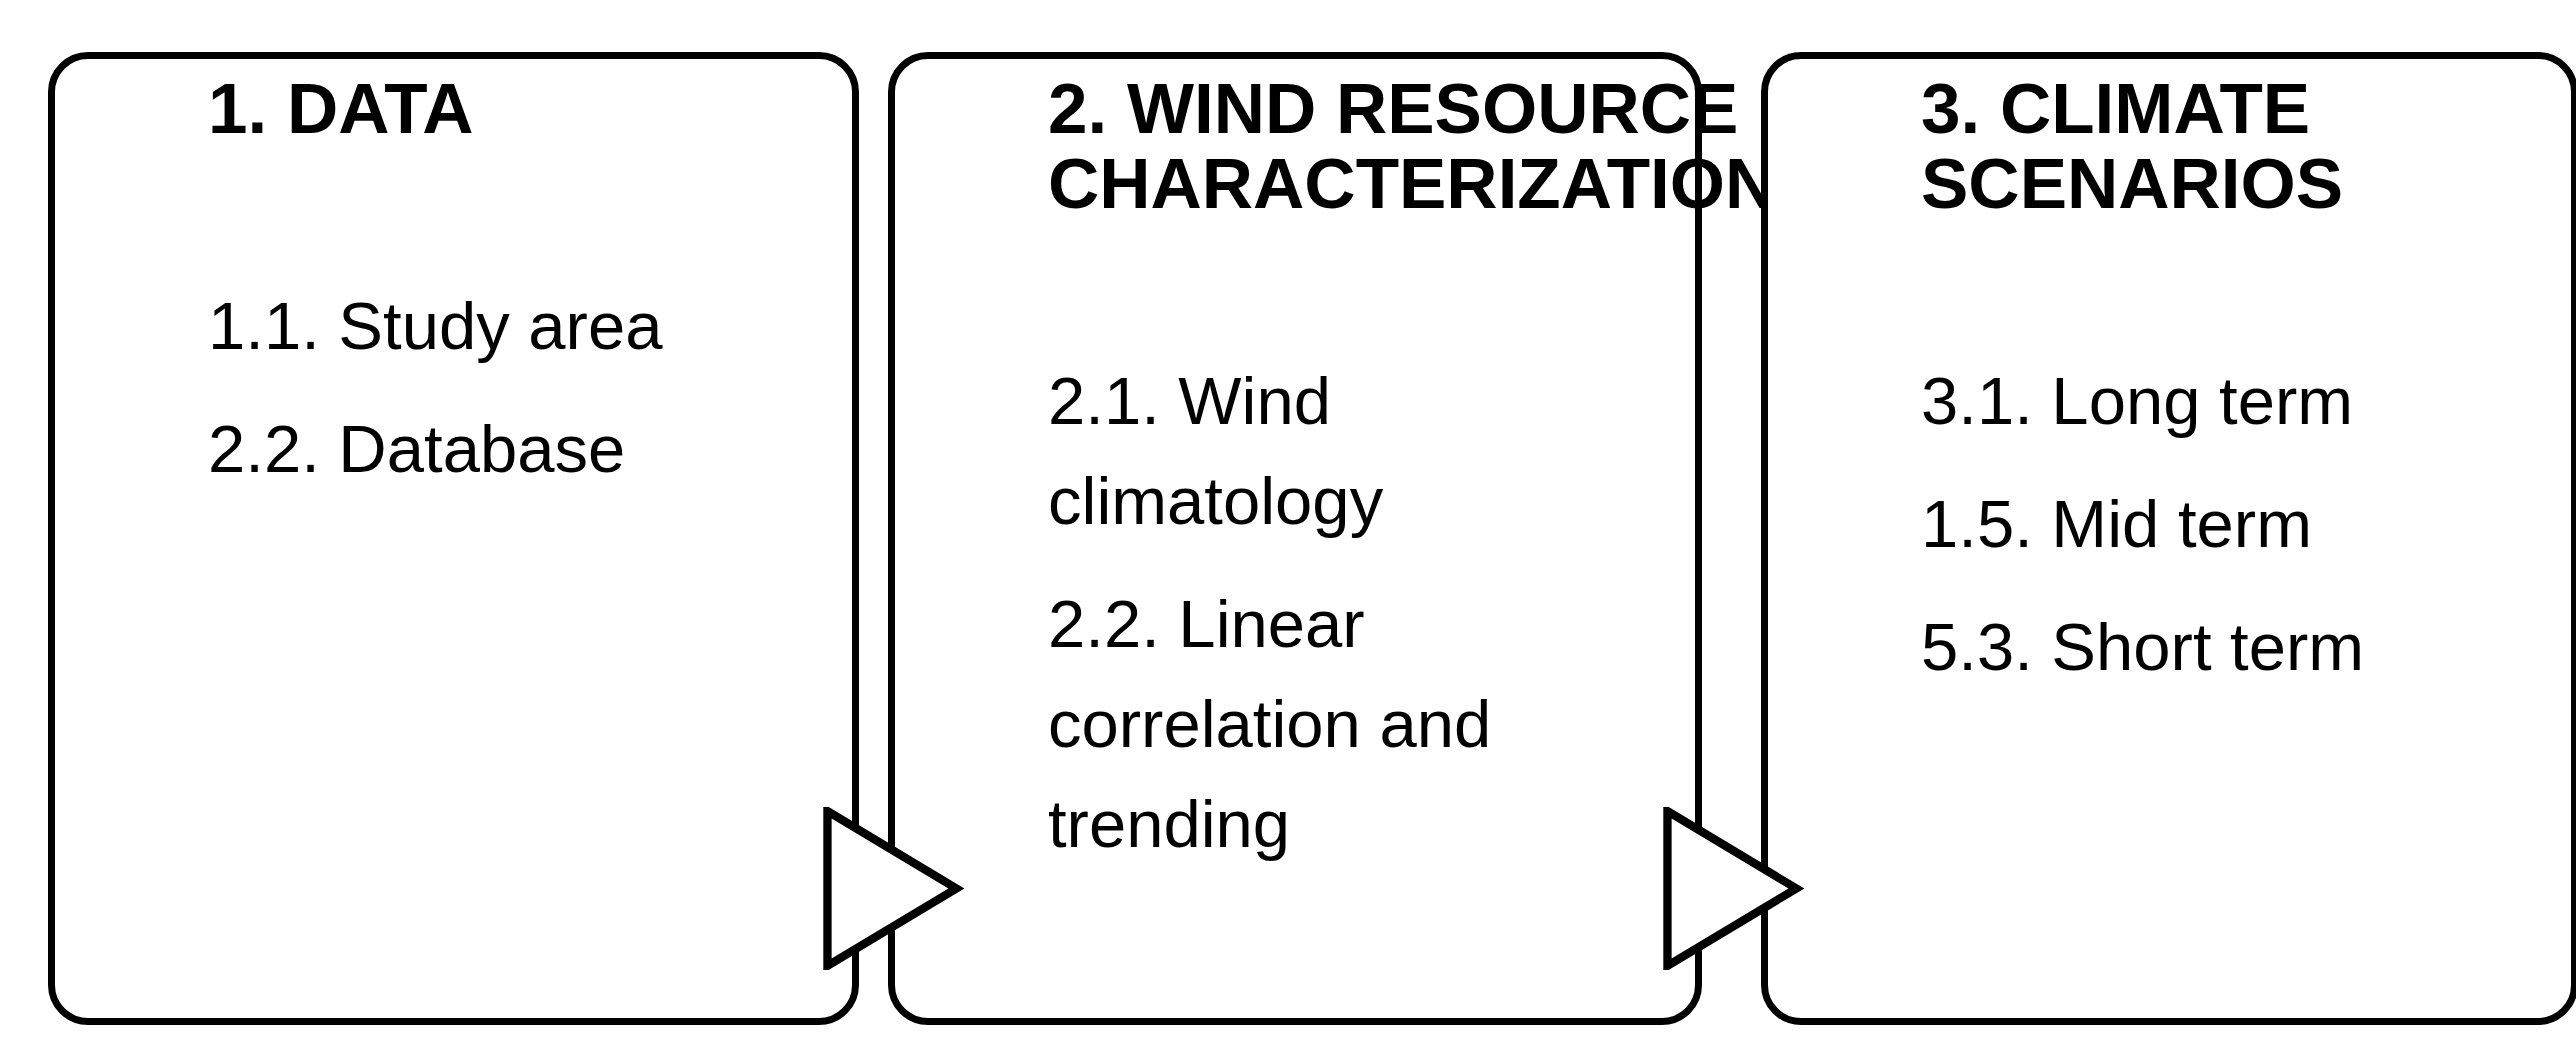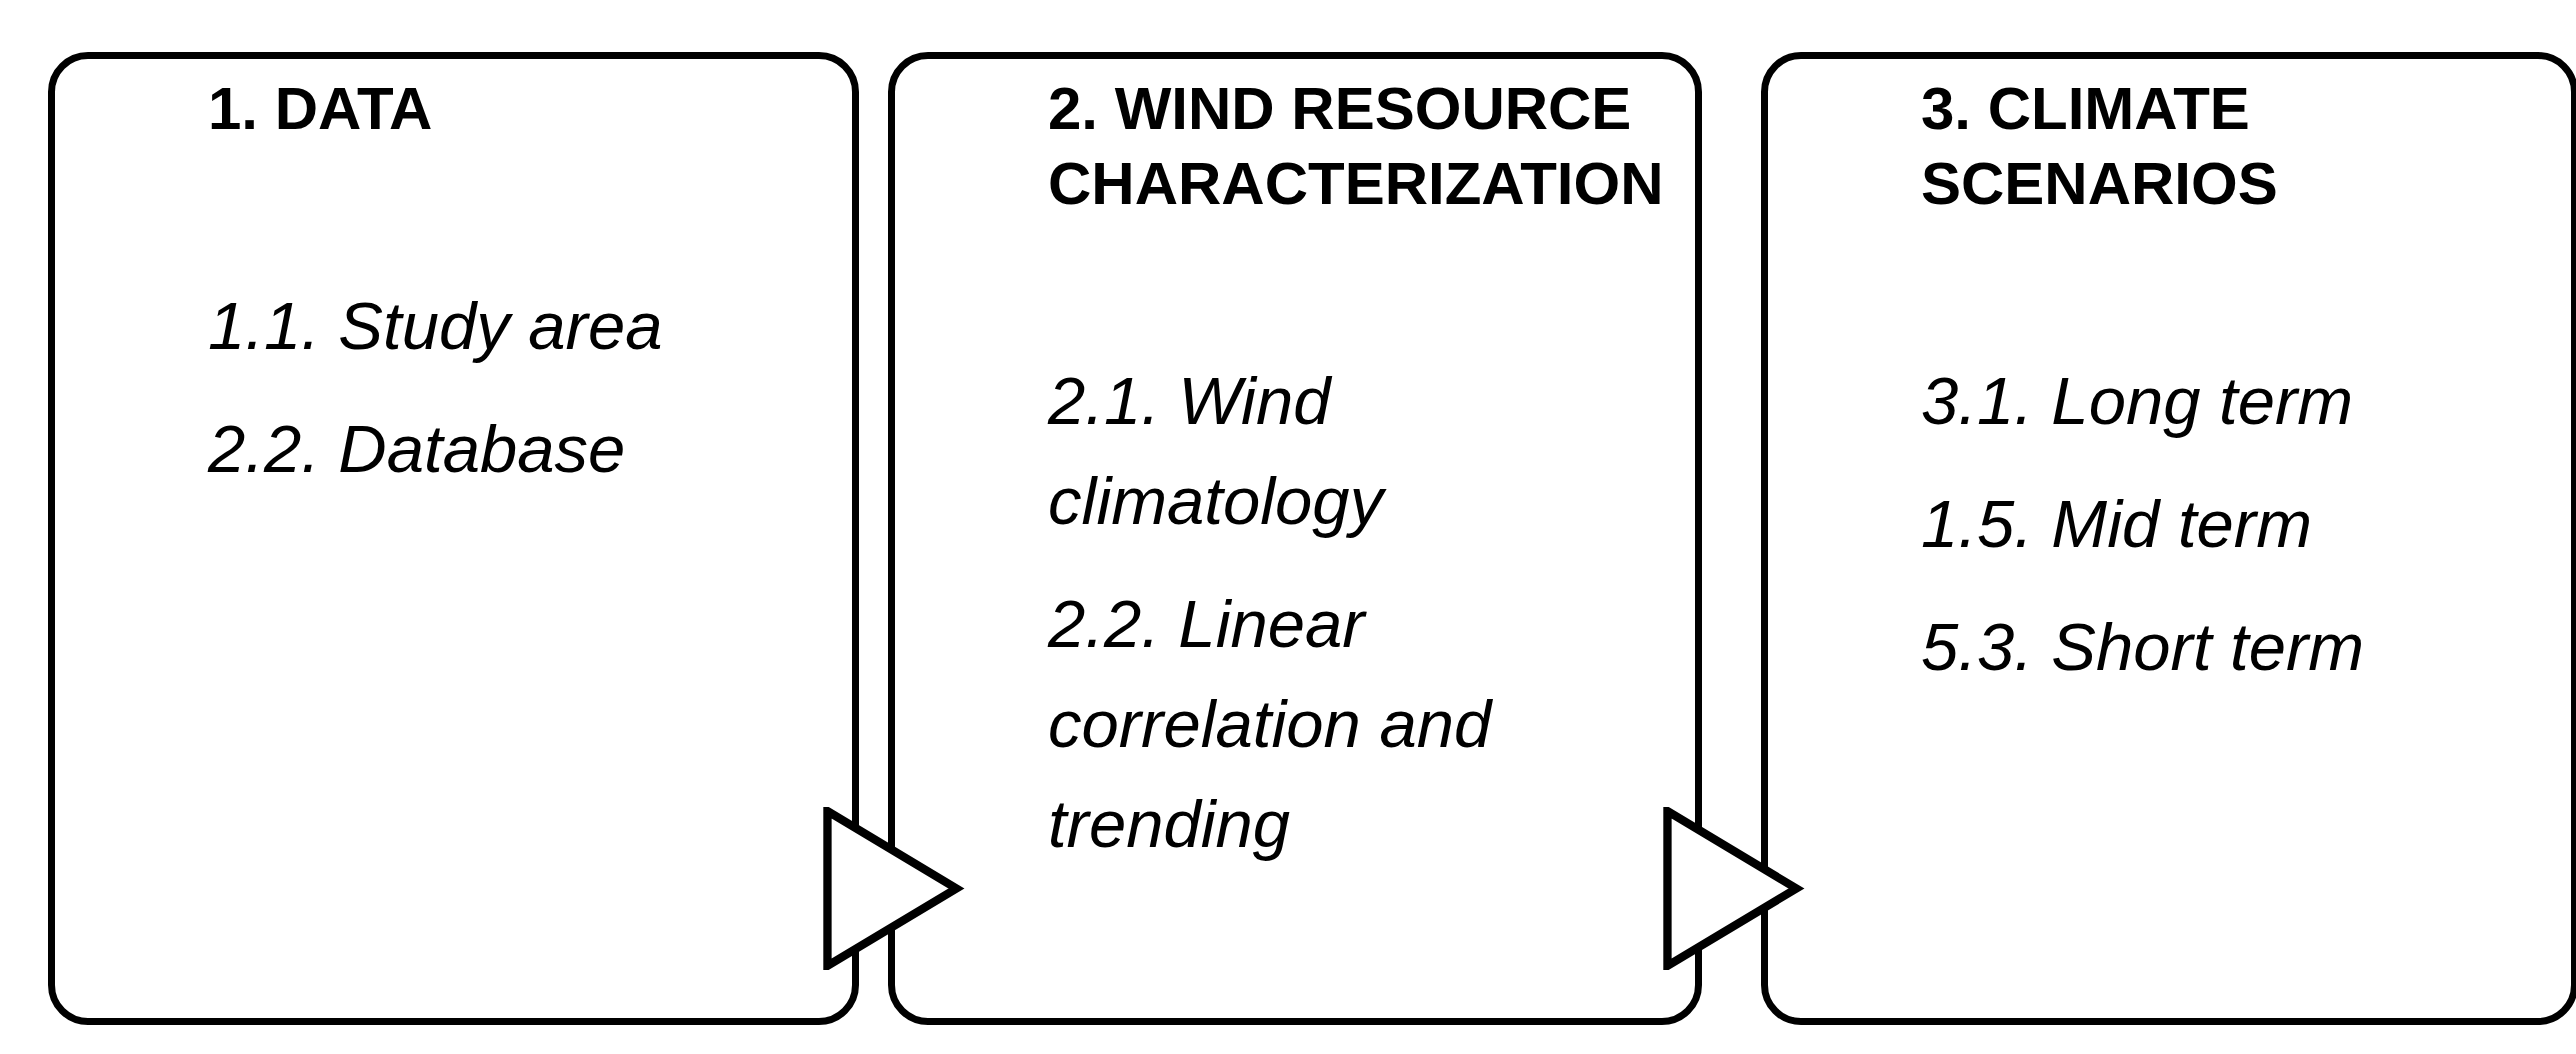--- a/index.html
+++ b/index.html
@@ -28,34 +28,33 @@
     background: var(--background);
     border: 7.5px solid var(--box-border);
     border-radius: 40px;
     padding: 11.7px 34px 0 153px;
   }
   .box-1 { left: 48px;  width: 811px; }
   .box-2 { left: 888px; width: 814px; }
   .box-3 { left: 1761px; width: 817px; }
 
   .box-title {
-    font-size: 60px;
+    font-size: 71px;
     font-weight: bold;
     line-height: 75px;
     letter-spacing: 0;
   }
   .box-title .title-line {
     display: block;
     white-space: nowrap;
   }
 
   .box-items {
     margin-top: 130px;
     list-style: none;
-    font-style: italic;
   }
   .box-items .box-item {
     font-size: 67px;
     line-height: 100px;
     margin-bottom: 23px;
   }
 
   .flow-arrow {
     position: absolute;
     top: 807px;

